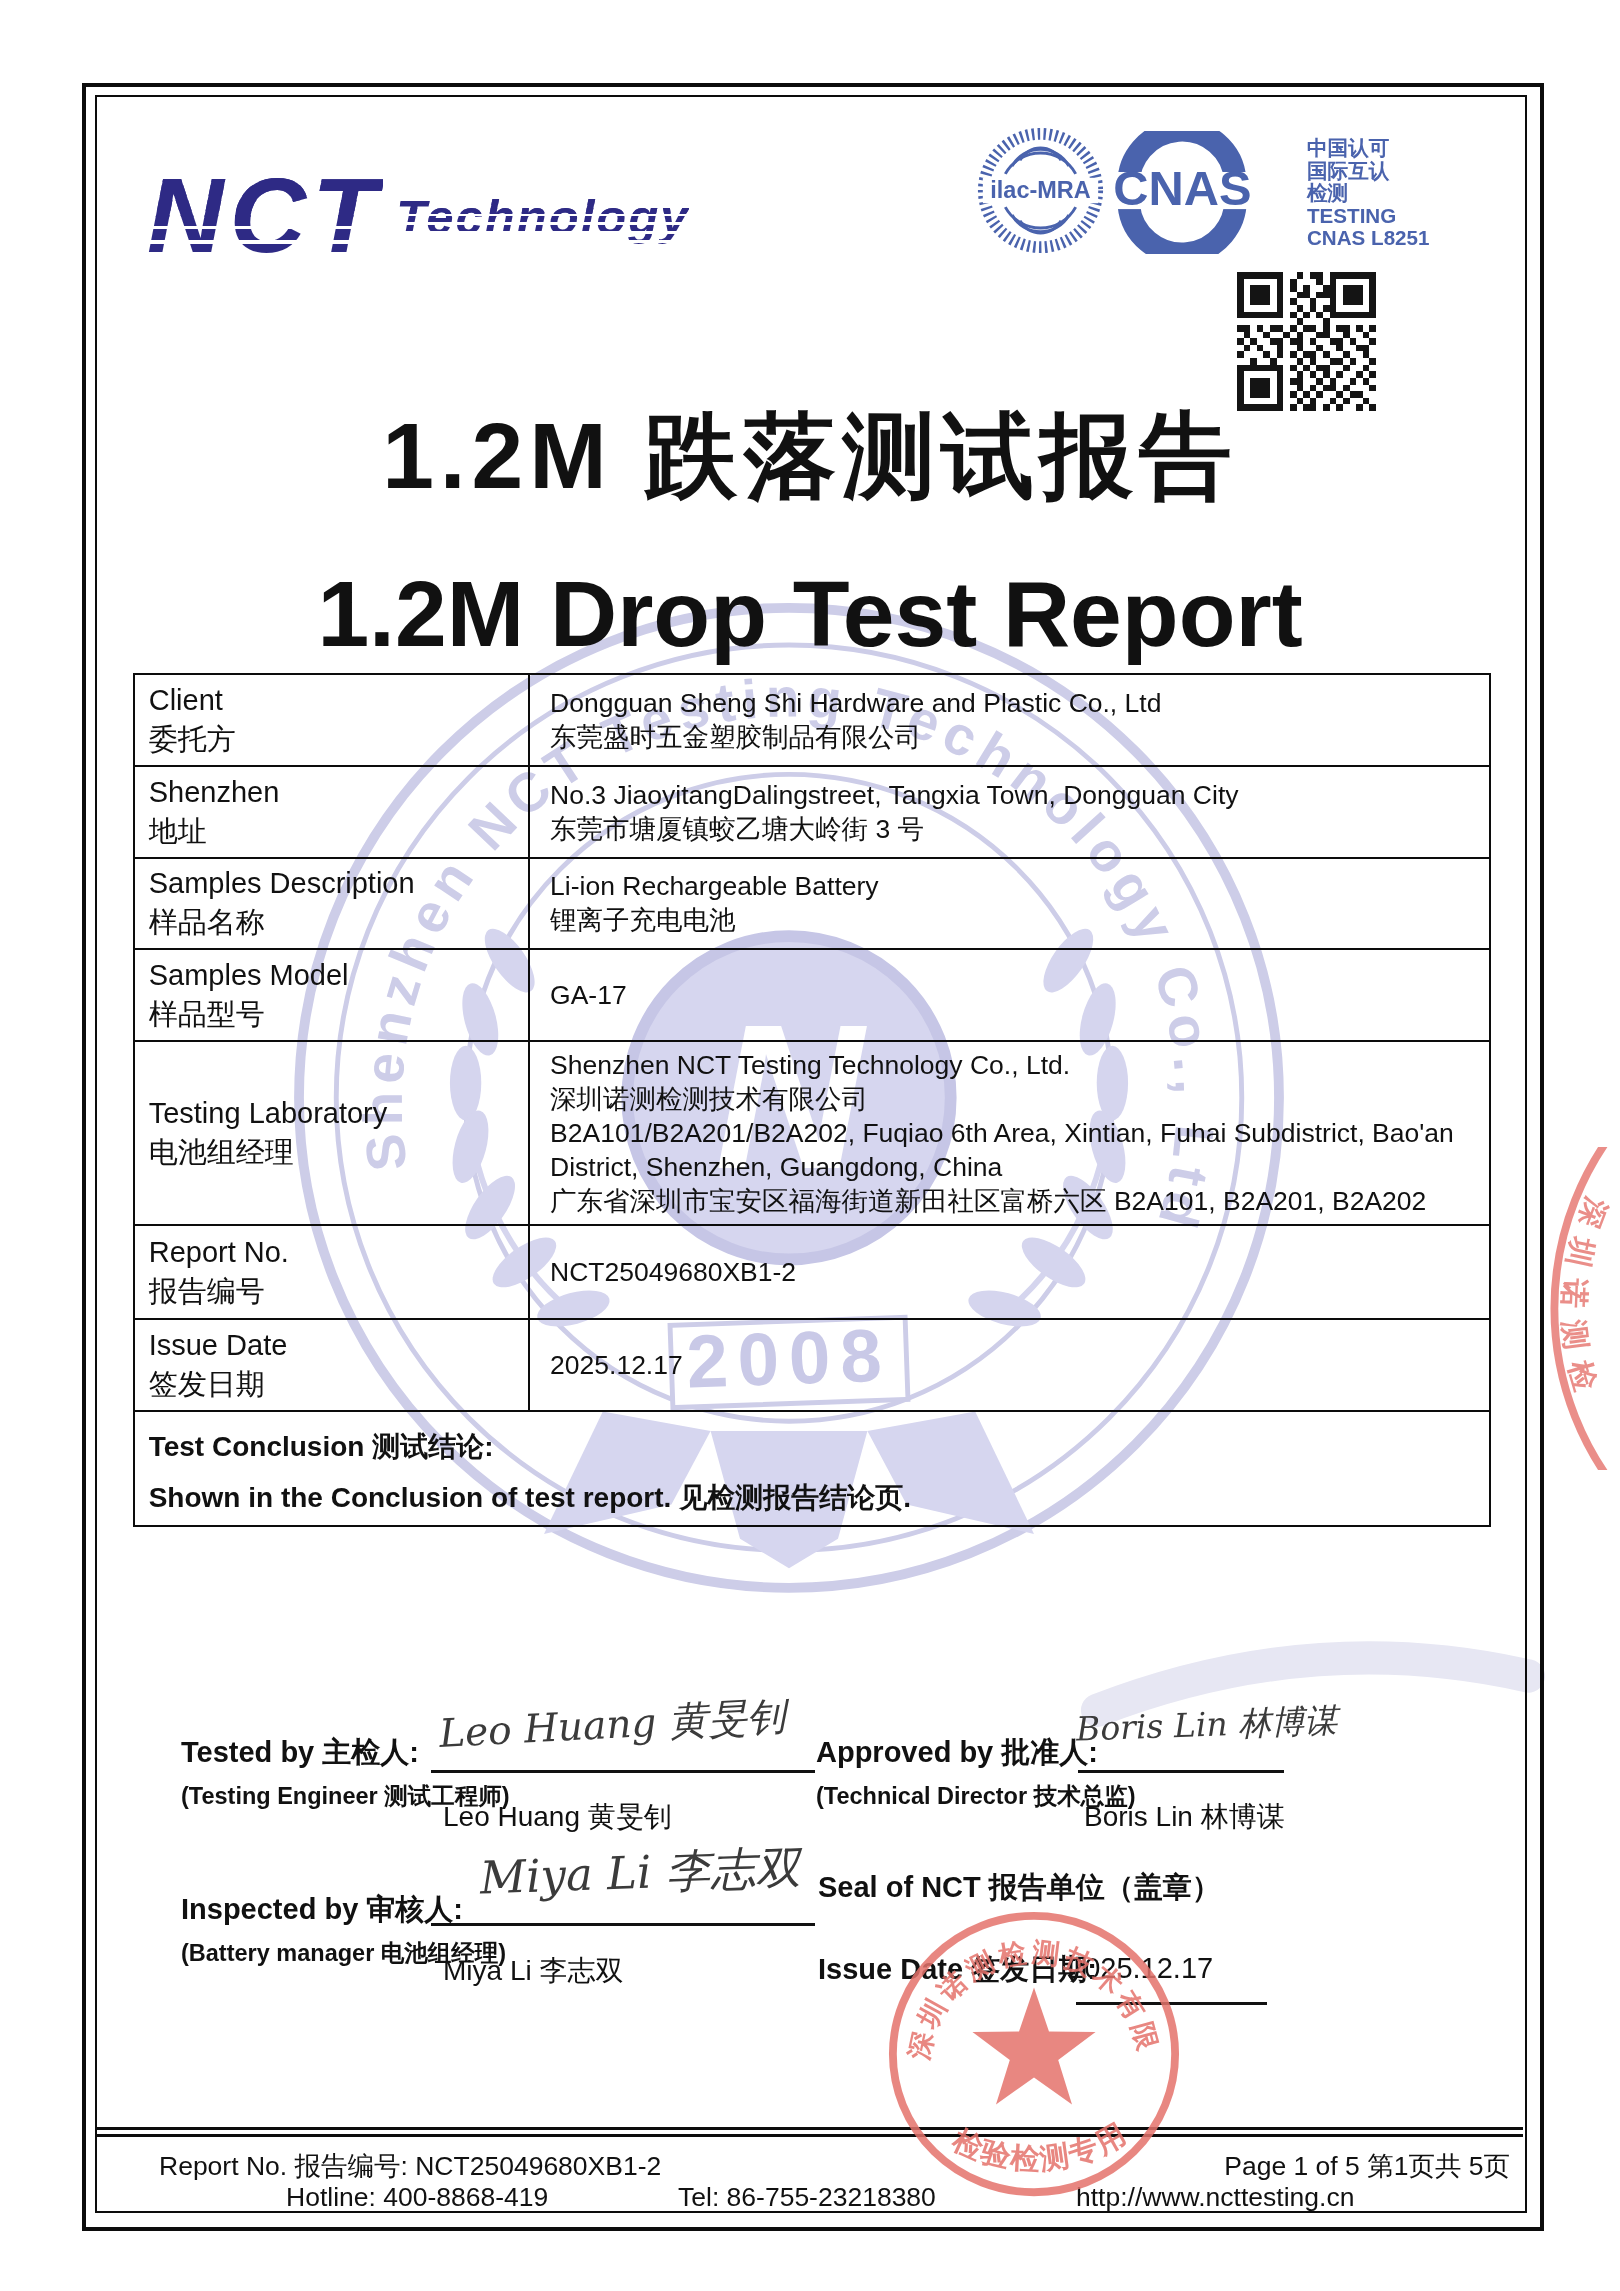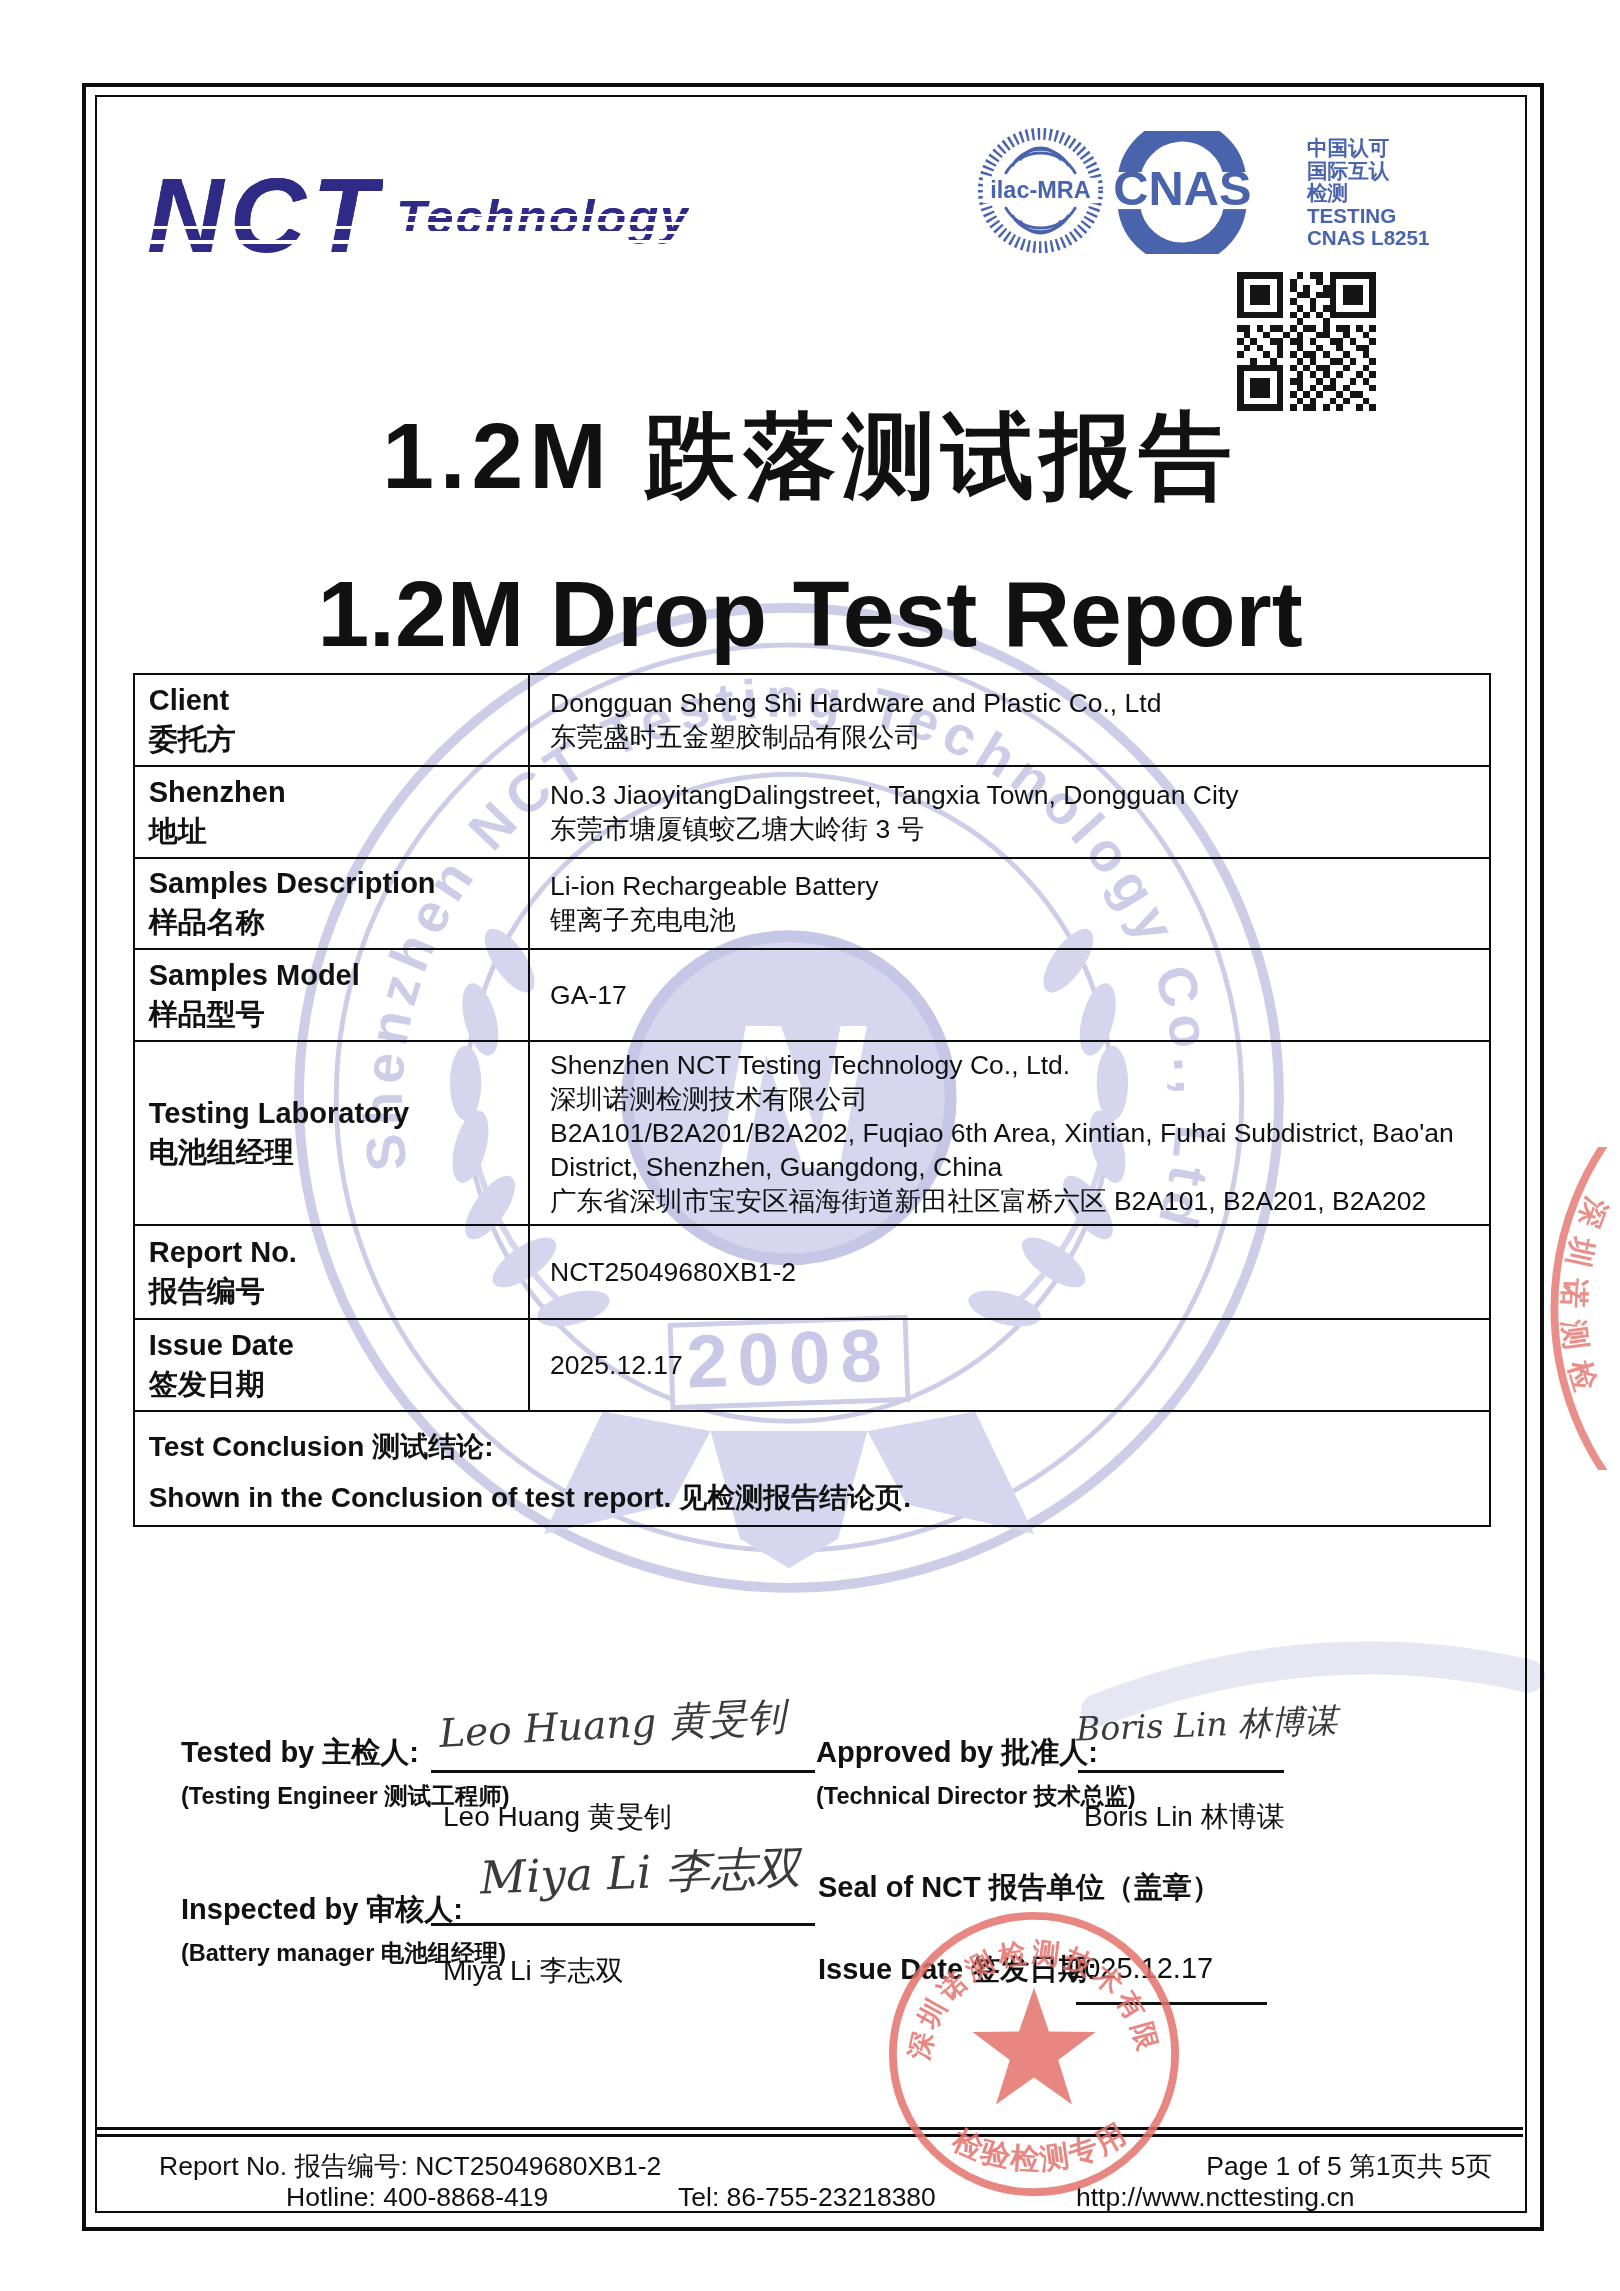--- a/index.html
+++ b/index.html
@@ -30,21 +30,21 @@
   .cert-text{left:1307px;top:137px;width:147px;font-weight:bold;font-size:20.6px;line-height:22.5px;color:#4a63ad;white-space:nowrap;}
   
   .title{left:95px;width:1430px;text-align:center;font-weight:bold;}
   .title-zh{top:394px;font-size:93px;letter-spacing:5.9px;}
   .title-en{top:521px;font-size:93px;letter-spacing:0px;}
   
   .report-table{left:133px;top:673px;width:1354px;border:2.9px solid #0c0c0c;background:transparent;}
   .trow{display:flex;border-bottom:2.9px solid #0c0c0c;}
   .trow:last-child{border-bottom:none;}
   .tlabel{width:370px;border-right:2.9px solid #0c0c0c;padding:5.9px 9.8px 5.9px 13.7px;
-    display:flex;flex-direction:column;justify-content:center;font-weight:bold;font-size:29px;line-height:39px;}
+    display:flex;flex-direction:column;justify-content:center;font-weight:normal;font-size:29px;line-height:39px;}
   .tvalue{flex:1;padding:5.9px 13.7px 5.9px 19.6px;display:flex;flex-direction:column;justify-content:center;
     font-size:26.5px;line-height:34px;}
   .tvalue span{display:block;}
   .conclusion{display:block;padding:7.8px 13.7px;font-weight:bold;font-size:28px;line-height:39px;}
   .conclusion span{display:block;margin-top:8px;}
   
   .sig-label{font-weight:bold;font-size:29px;white-space:nowrap;}
   .sig-sub{font-weight:bold;font-size:23.5px;white-space:nowrap;}
   .sig-line{height:2.9px;background:#111;}
   .sig-name{font-size:28px;white-space:nowrap;}
@@ -285,17 +285,17 @@
         <path id="side-arc" d="M 66 50 A 272 272 0 0 0 66 283"></path>
       </defs>
     <text font-size="30" font-weight="bold" fill="#e5736c" letter-spacing="14">
       <textPath href="#side-arc">深圳诺测检测</textPath>
     </text>
   </g>
 </svg>
 
 <div class="abs footer-rule" style="z-index:2;"></div>
 <div class="abs footer-text" style="left:159px;top:2148px;z-index:2;">Report No. 报告编号: NCT25049680XB1-2</div>
-<div class="abs footer-text" style="right:128px;top:2148px;z-index:2;text-align:center;">Page 1 of 5 第1页共 5页</div>
+<div class="abs footer-text" style="right:110px;top:2148px;z-index:2;text-align:center;">Page 1 of 5 第1页共 5页</div>
 <div class="abs footer-text" style="left:286px;top:2182px;z-index:2;">Hotline: 400-8868-419</div>
 <div class="abs footer-text" style="left:678px;top:2182px;z-index:2;">Tel: 86-755-23218380</div>
 <div class="abs footer-text" style="left:1076px;top:2182px;z-index:2;">http://www.ncttesting.cn</div>
 
 
 </body></html>

